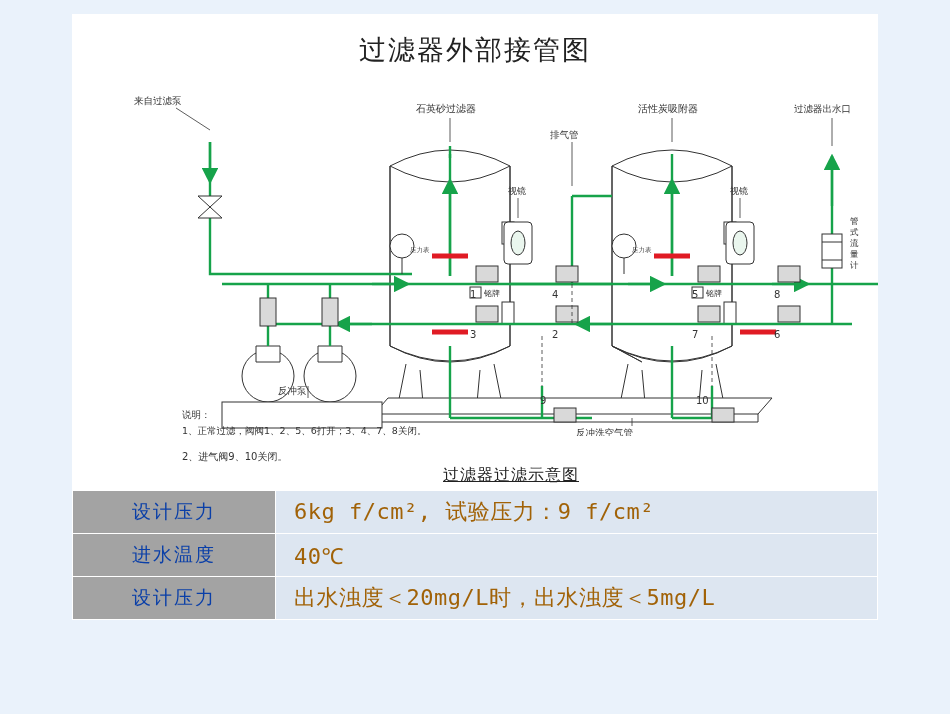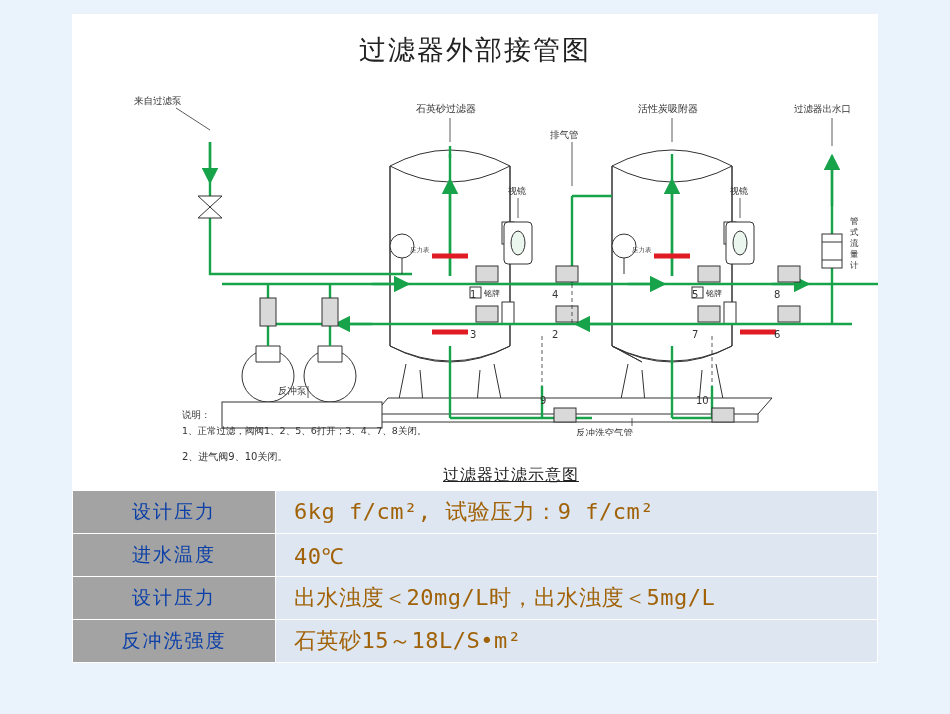--- a/index.html
+++ b/index.html
@@ -297,20 +297,16 @@
         <td class="spec-value">6kg f/cm², 试验压力：9 f/cm²</td>
       </tr>
       <tr>
         <td class="spec-label">进水温度</td>
         <td class="spec-value">40℃</td>
       </tr>
       <tr>
         <td class="spec-label">设计压力</td>
         <td class="spec-value">出水浊度＜20mg/L时，出水浊度＜5mg/L</td>
       </tr>
-      <tr>
-        <td class="spec-label">反冲洗强度</td>
-        <td class="spec-value">石英砂15～18L/S•m²</td>
-      </tr>
     </tbody>
   </table>
 
 </div>
 
 </body></html>

